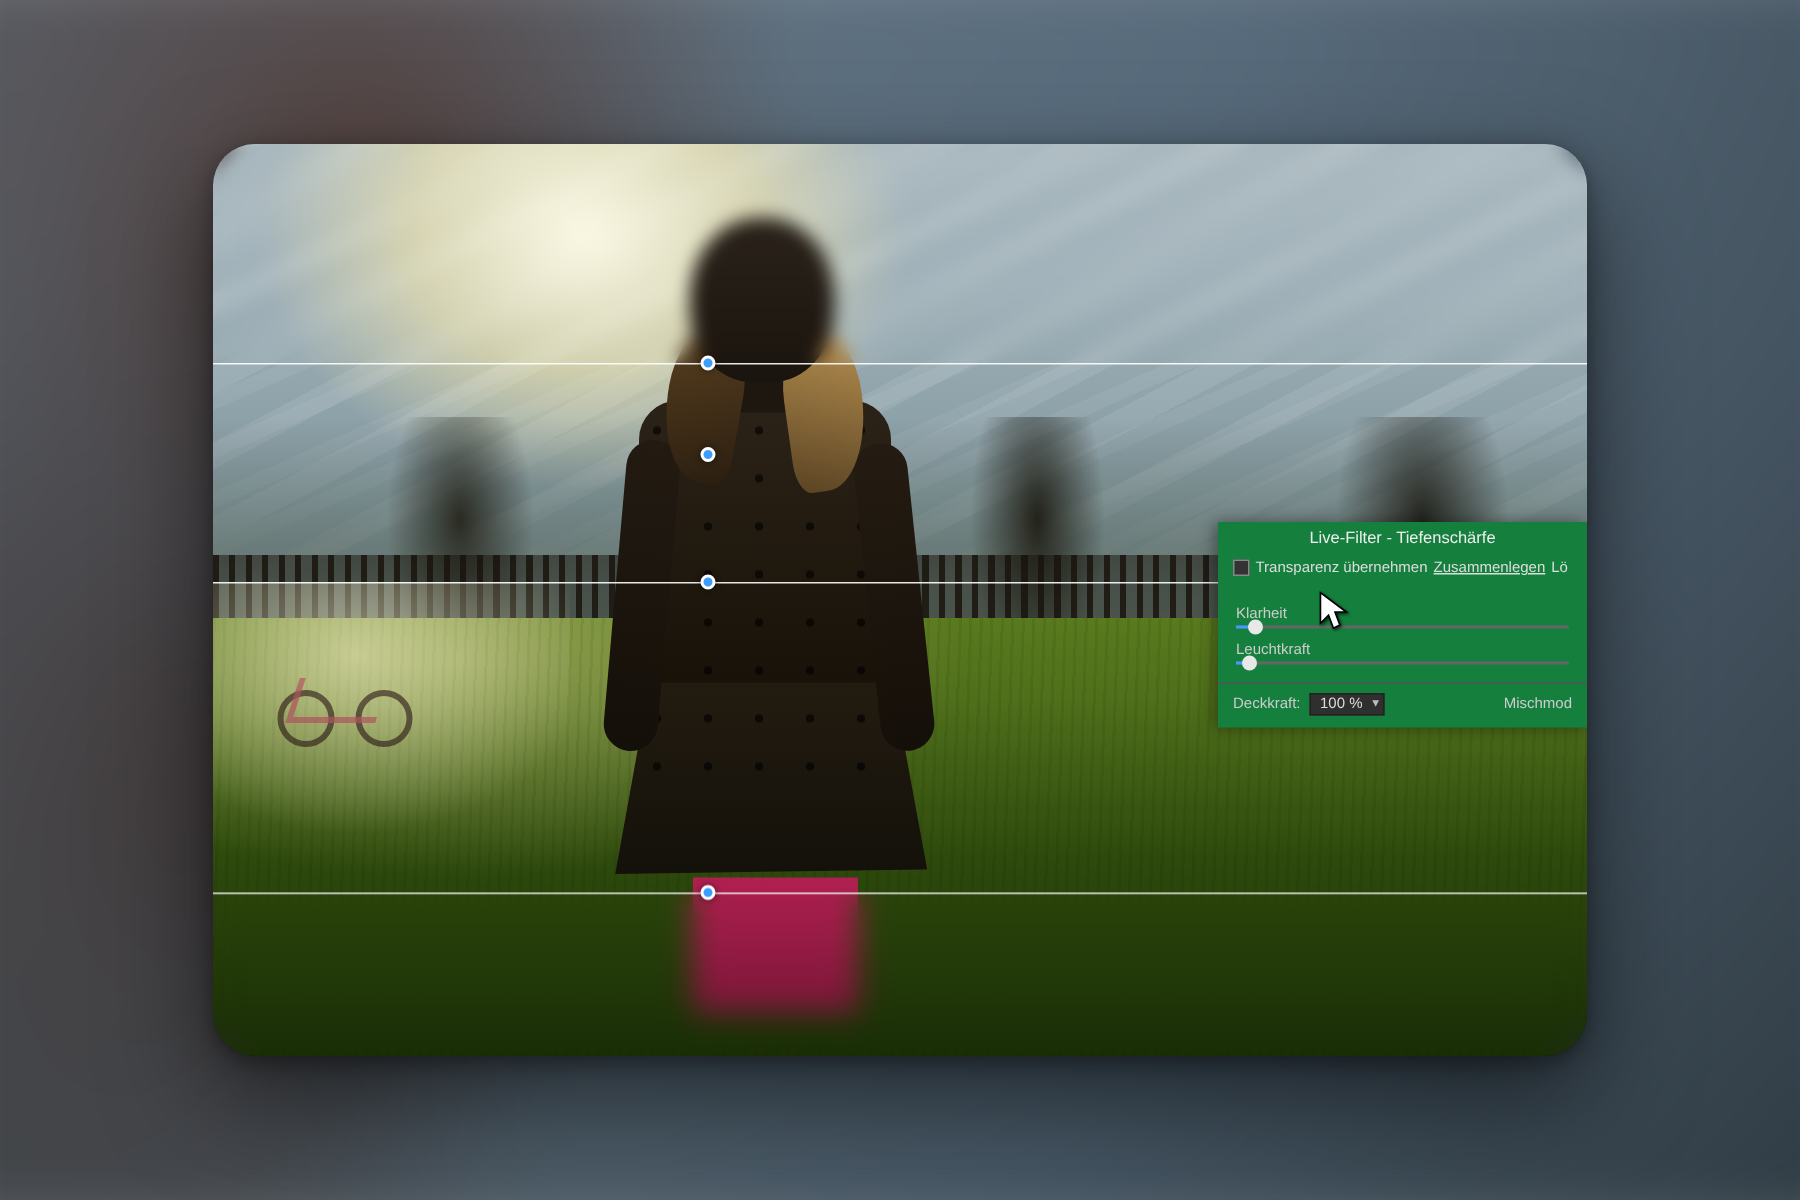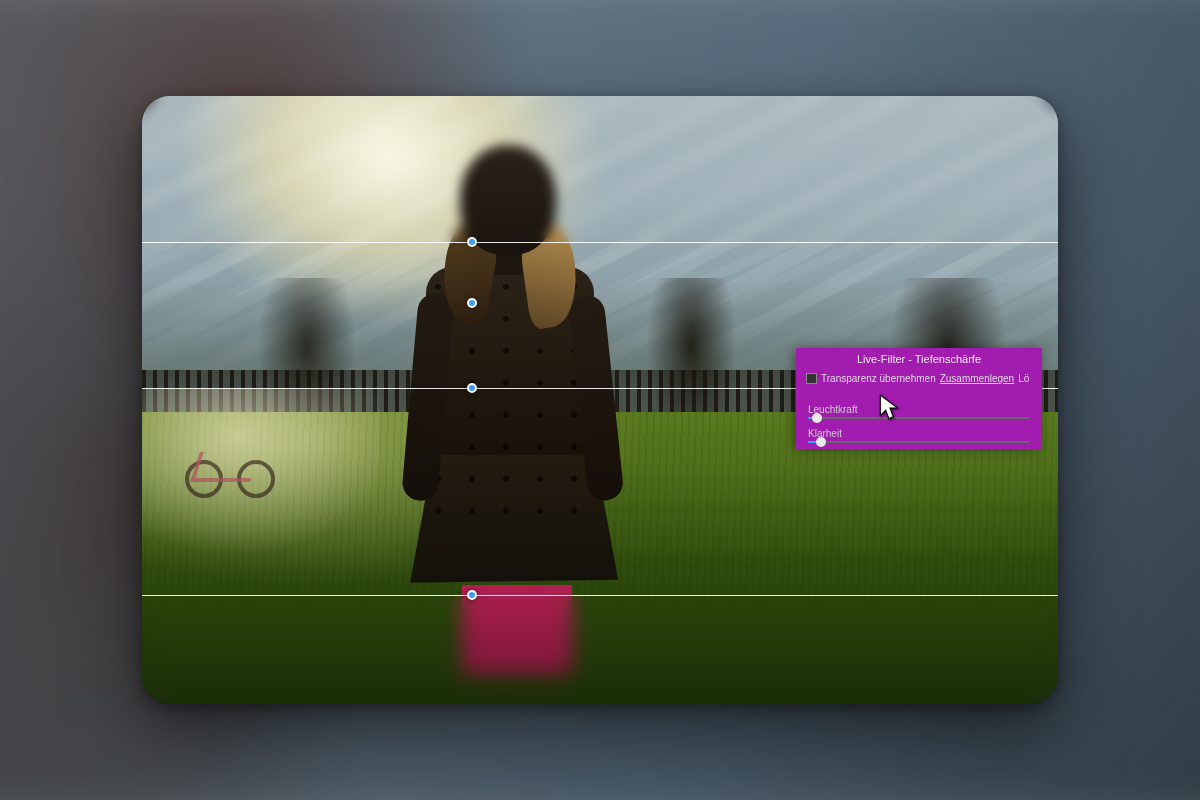--- a/index.html
+++ b/index.html
@@ -100,21 +100,21 @@
 
   
   .blur-top { position:absolute; left:0; right:0; top:0; height:24%; backdrop-filter: blur(6px); -webkit-backdrop-filter: blur(6px); }
   .blur-bot { position:absolute; left:0; right:0; bottom:0; height:18%; backdrop-filter: blur(10px); -webkit-backdrop-filter: blur(10px); }
 
   
   .guide { position:absolute; left:0; right:0; height:0; border-top:1px solid rgba(255,255,255,0.9); }
   .handle { position:absolute; width:10px; height:10px; border-radius:50%; background:#3d9dff; border:2px solid #fff; transform: translate(-50%,-50%); box-shadow:0 0 4px rgba(0,0,0,0.5); cursor:move; }
 
   
-  .panel { position:absolute; right:16px; top:252px; width:246px; background:#a21caf; color:#ddd; font-size:10px; box-shadow:-2px 0 10px rgba(0,0,0,0.4); }
+  .panel { position:absolute; right:0; top:252px; width:246px; background:#15803d; color:#ddd; font-size:10px; box-shadow:-2px 0 10px rgba(0,0,0,0.4); }
   .panel .title { text-align:center; padding:5px 8px; font-size:11px; color:#eee; }
   .panel .row { display:flex; align-items:center; gap:4px; padding:3px 10px; }
   .panel .chk { width:11px; height:11px; border:1px solid #888; background:#333; display:inline-block; }
   .panel .link { color:#ddd; font-size:10px; white-space:nowrap; }
   .panel .link.hover { text-decoration:underline; }
   .panel .spacer { height:14px; }
   .panel .slider-block { padding:3px 12px 6px 12px; }
   .panel .slabel { font-size:10px; color:#ccc; margin-bottom:2px; }
   .panel .track { position:relative; height:2px; background:#666; border-radius:1px; }
   .panel .fill { position:absolute; left:0; top:0; bottom:0; background:#3d9dff; }
@@ -181,34 +181,40 @@
     <div class="title">Live-Filter - Tiefenschärfe</div>
     <div class="row">
       <span class="chk"></span>
       <span class="link">Transparenz übernehmen</span>
       <span class="link hover">Zusammenlegen</span>
       <span class="link">Lö</span>
     </div>
     <div class="spacer"></div>
     <div id="sliders">
         <div class="slider-block">
+          <div class="slabel">Klarheit</div>
+          <div class="track">
+            <div class="fill" style="width:6%"></div>
+            <div class="knob" style="left:6%"></div>
+          </div>
+        </div>
+        <div class="slider-block">
           <div class="slabel">Leuchtkraft</div>
           <div class="track">
             <div class="fill" style="width:4%"></div>
             <div class="knob" style="left:4%"></div>
           </div>
         </div>
-        <div class="slider-block">
-          <div class="slabel">Klarheit</div>
-          <div class="track">
-            <div class="fill" style="width:6%"></div>
-            <div class="knob" style="left:6%"></div>
-          </div>
-        </div>
       </div>
+    <div class="footer">
+      <span class="flabel">Deckkraft:</span>
+      <span class="sel"><span>100 %</span></span>
+      <span class="flex"></span>
+      <span class="flabel">Mischmod</span>
+    </div>
   </div>
 
   <div class="cursor" id="cursor" style="left: 80.5%; top: 49%;">
     <svg viewBox="0 0 20 26" width="22" height="28">
       <path d="M1 1 L1 20 L6 15 L9 23 L13 21 L10 13 L17 13 Z" fill="#fff" stroke="#000" stroke-width="1"></path>
     </svg>
   </div>
 
 </div>
 

